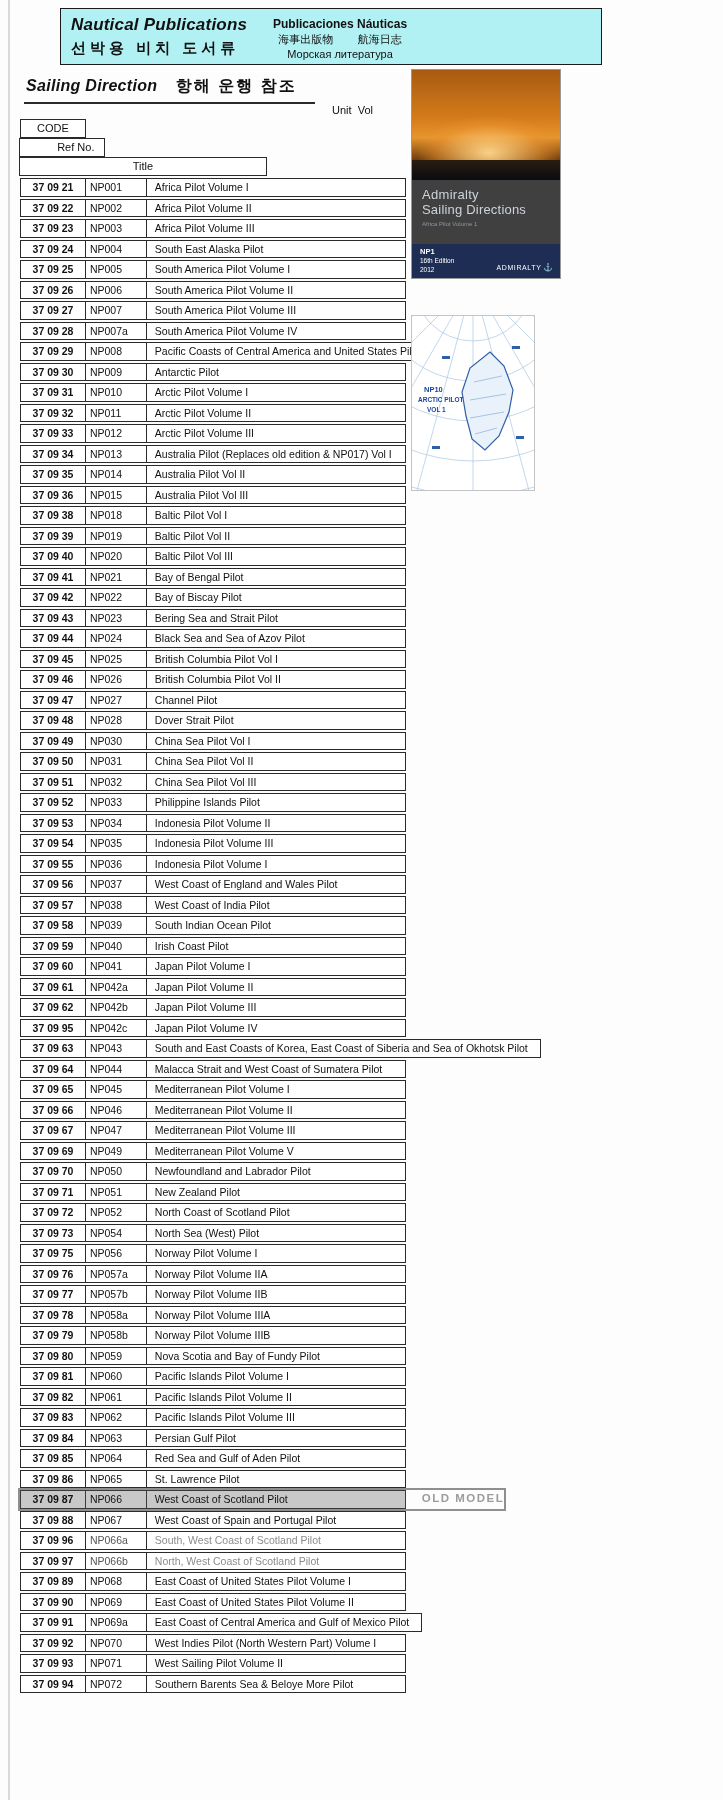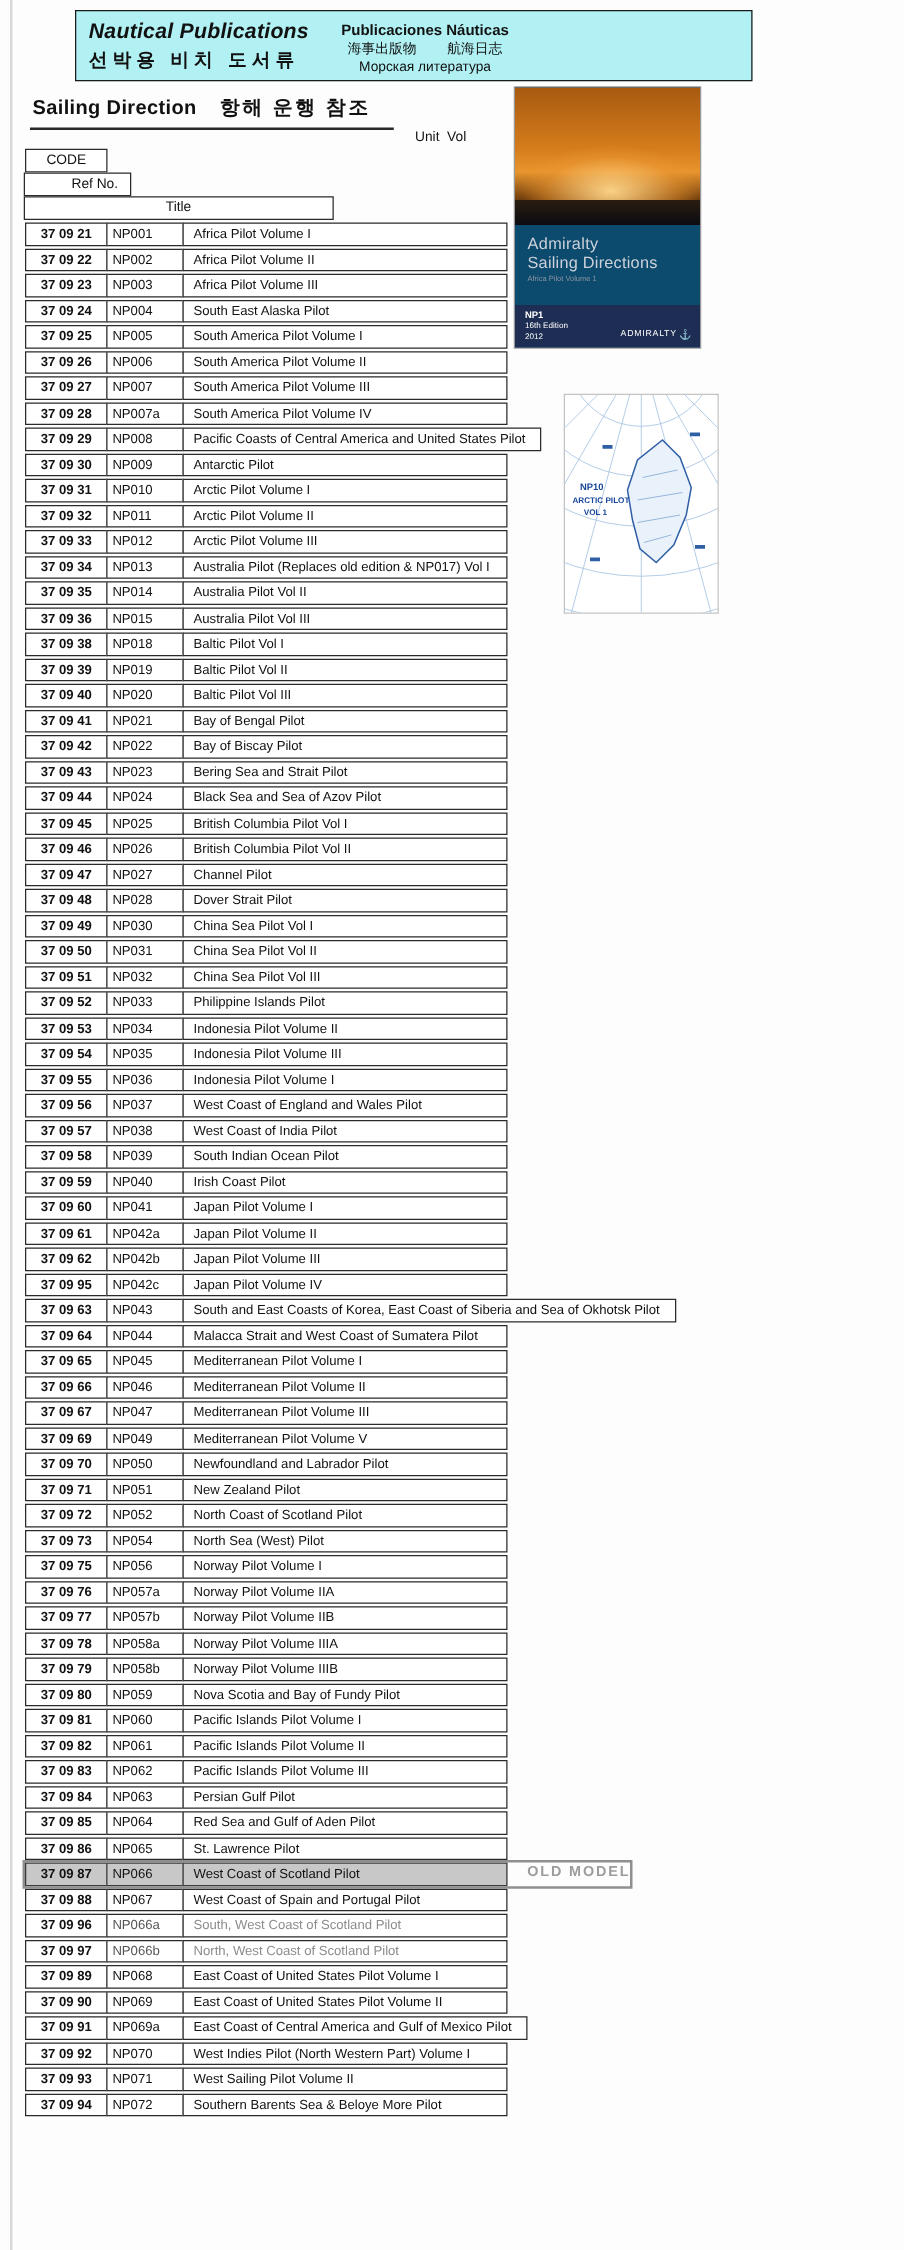--- a/index.html
+++ b/index.html
@@ -21,21 +21,21 @@
   .hdr-right { position:absolute; left:212px; top:7px; line-height:1.35; }
   .hdr-es { font-size:12px; font-weight:bold; }
   .hdr-zh { font-size:11px; white-space:pre;text-align:center; }
   .hdr-ru { font-size:11px;text-align:center; }
 
   
   .section-title {
     position:absolute; left:24px; top:76px; font-size:16px; font-weight:bold;
     border-bottom:2.5px solid #2a2a2a; padding:0 18px 5px 2px; width:max-content;
   }
-  .st-en { margin-right:14px; letter-spacing:.3px; }
+  .st-en { font-style:italic; margin-right:14px; letter-spacing:.3px; }
   .st-ko { letter-spacing:2px; }
   .unit-label { position:absolute; left:332px; top:104px; font-size:11px; white-space:pre; }
 
   
   .pub-table { position:absolute; left:20px; top:119px; }
   .thead { display:flex; width:max-content; margin-bottom:2px;flex-direction:column; }
   .hcell {
     border:1.2px solid #2a2a2a; height:17px; line-height:17px; font-size:11px;
     text-align:center; background:#fff; box-sizing:content-box;
   }
@@ -57,42 +57,42 @@
   .trow.gray .c-title { color:#8c8c8c; }
   .trow.gray .c-ref { color:#555; }
   .row-note {
     margin-left:16px; color:#9c9c9c; font-weight:bold; font-size:11.5px;
     line-height:16.5px; letter-spacing:1.5px; white-space:nowrap;
   }
 
   
   .cover {
     position:absolute; left:412px; top:70px; width:148px; height:208px;
-    background:#0c4a6e; box-shadow:0 0 0 1px #999; overflow:hidden;
+    background:#404040; box-shadow:0 0 0 1px #999; overflow:hidden;
   }
   .cover-sky {
     height:90px;
     background:
       radial-gradient(ellipse 65% 55% at 52% 92%, rgba(255,215,140,.95), rgba(235,150,50,.45) 55%, rgba(0,0,0,0) 75%),
       linear-gradient(#a85a10 0%, #d57d1c 55%, #e8952d 75%, #6e3c0c 100%);
   }
   .cover-sea { height:20px; background:linear-gradient(#2a1d10, #0b0b11); }
   .cover-text { padding:7px 10px 0 10px; color:#cdd2da; }
   .cover-brand { font-size:13px; letter-spacing:.3px; }
   .cover-series { font-size:13px; letter-spacing:.2px; }
   .cover-sub { font-size:6px; color:#8d95a2; margin-top:4px; }
   .cover-band { position:absolute; bottom:0; left:0; width:100%; height:34px; background:#1e2d53; color:#fff; }
   .cover-np { position:absolute; left:8px; bottom:4px; font-size:6.5px; line-height:1.3; }
   .cover-np .np-big { font-weight:bold; font-size:7.5px; }
   .cover-adm { position:absolute; right:6px; bottom:6px; font-size:7px; letter-spacing:.6px; display:flex; align-items:center; gap:2px; }
   .anchor { font-size:8px; }
 
   
   .map {
-    position:absolute; left:452px; top:316px; width:122px; height:174px;
+    position:absolute; left:412px; top:316px; width:122px; height:174px;
     background:#ffffff; box-shadow:0 0 0 1px #c4c4c4;
   }
   .map svg { display:block; }
   .map text { font-family:"Liberation Sans", sans-serif; fill:#17459b; }
 </style>
 </head>
 <body>
 
 <div class="page">
   <div class="scan-line"></div>

